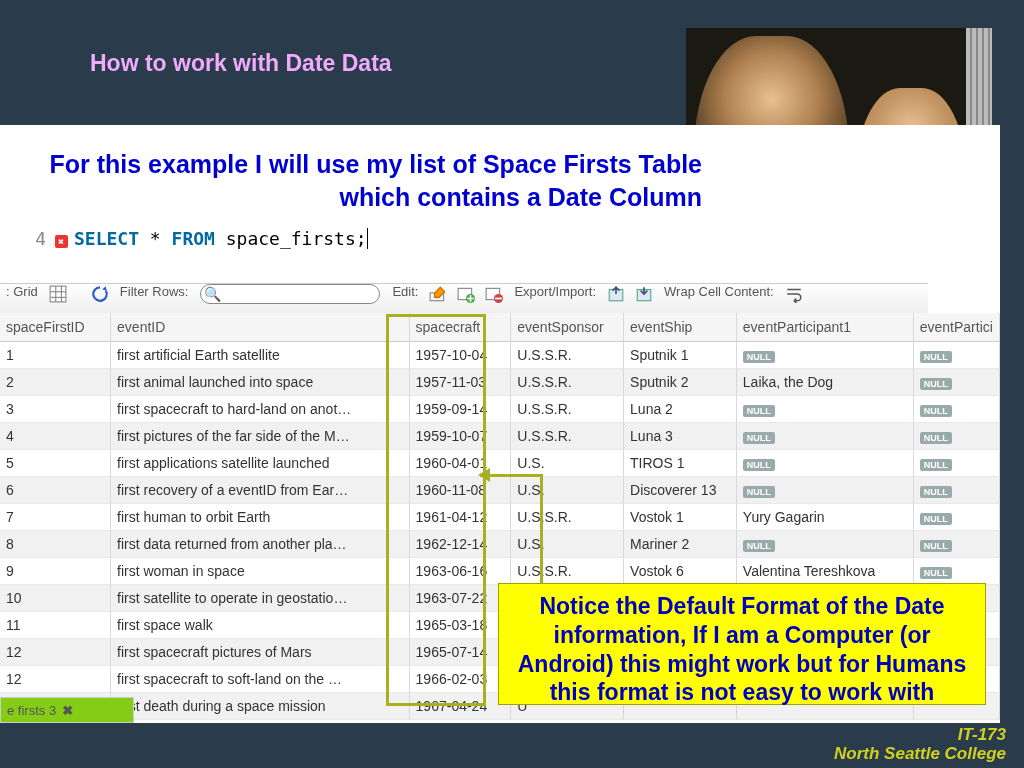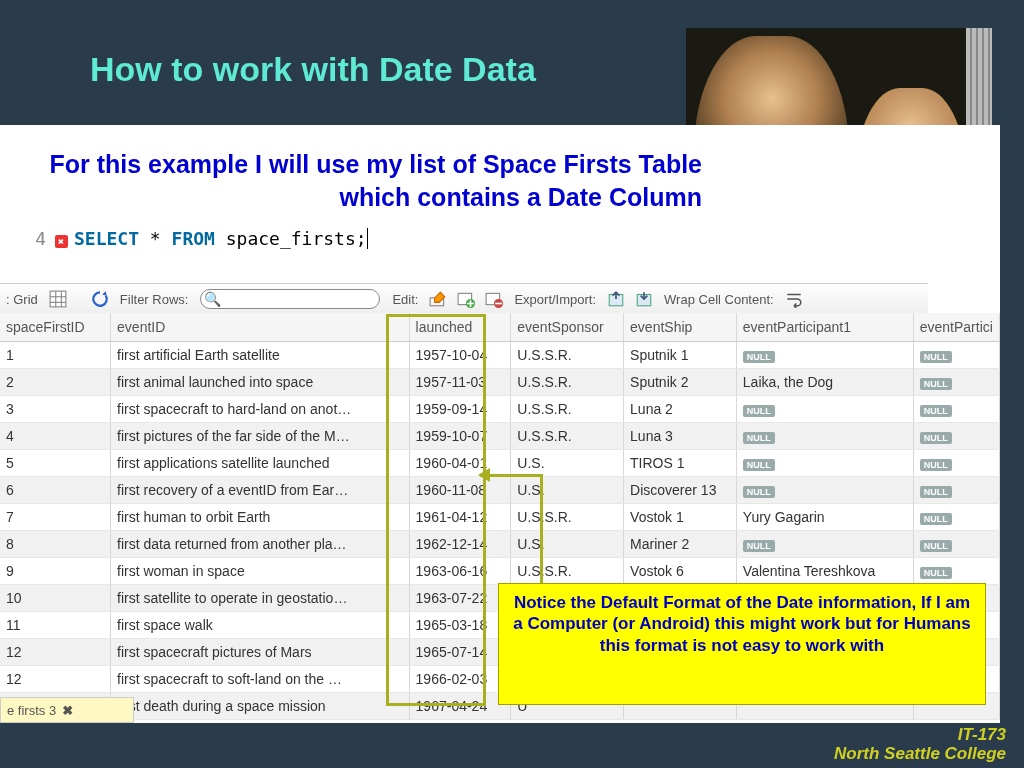--- a/index.html
+++ b/index.html
@@ -1,34 +1,34 @@
 <!DOCTYPE html>
 <html><head>
 <meta charset="utf-8">
 <style>
 html,body{margin:0;padding:0;font-family:Arial,Helvetica,sans-serif;background:#2a3b4c}
 .slide{position:relative;width:1024px;height:768px;margin:0 auto;background:#2a3b4c;overflow:hidden}
 .header{background:#2a3b4c;height:125px}
-.title{position:absolute;left:90px;top:50px;color:#5eead4;font-size:34px;font-weight:bold}
+.title{position:absolute;left:90px;top:50px;color:#f0abfc;font-size:23px;font-weight:bold}
 .photo{position:absolute;top:28px;left:686px;width:306px;height:227px;background:#1a1a12;display:flex}
 .photo .p1{position:absolute;left:8px;top:8px;width:155px;height:210px;background:radial-gradient(circle at 50% 30%,#e8c090 0,#b08050 28%,#0a0a00 70%);border-radius:40% 40% 20% 20%/55% 55% 10% 10%}
 .photo .p2{position:absolute;right:26px;top:60px;width:110px;height:158px;background:radial-gradient(circle at 50% 25%,#e8c090 0,#c09060 30%,#b88820 60%);border-radius:40% 40% 20% 20%/55% 55% 10% 10%}
 .photo .stripe{position:absolute;right:0;top:0;width:26px;height:100%;background:repeating-linear-gradient(90deg,#bbb 0 4px,#888 4px 6px)}
 .photo .glass{position:absolute;right:32px;bottom:0;width:22px;height:70px;background:linear-gradient(to bottom,#4060ff 0 40%,#b5c8c8 40%)}
 .content{position:absolute;top:125px;left:0;width:1000px;height:598px;background:#fff}
 .subtitle{position:absolute;top:148px;left:0;width:702px;text-align:right;color:#0000d0;font-size:25px;font-weight:bold;line-height:1.3}
 .sqlrow{position:absolute;top:225px;left:0;width:760px;height:26px;background:#fff;display:flex;align-items:center;font-family:"DejaVu Sans Mono","Consolas",monospace;font-size:18px}
 .sqlrow .ln{width:46px;text-align:right;padding-right:6px;color:#888;background:#fff}
 .sqlrow .bk{width:18px;text-align:center}
 .sqlrow .bk span{display:inline-block;width:13px;height:13px;background:#e33;border-radius:2px;color:#fff;font-size:10px;line-height:13px;font-weight:bold}
 .sqlrow .code{flex:1;padding-left:4px}
 .sqlrow .kw{color:#0369a1;font-weight:bold}
 .sqlrow .cursor{border-left:1px solid #000}
 
-.toolbar{position:absolute;top:283px;left:0;width:928px;height:30px;background:linear-gradient(#fefefe,#eee);border-top:1px solid #ccc;border-bottom:1px solid #ccc;display:flex;align-items:center;font-size:13px;color:#555}
+.toolbar{position:absolute;top:283px;left:0;width:928px;height:30px;background:linear-gradient(#fefefe,#eee);border-top:1px solid #ccc;border-bottom:1px solid #ccc;display:flex;align-items:flex-start;font-size:13px;color:#555}
 .toolbar .tlbl{padding:0 6px}
 .toolbar .ticon{width:22px;height:20px;margin:0 3px;display:inline-flex;align-items:center;justify-content:center}
 .toolbar .ticon svg{width:18px;height:18px}
 .toolbar input{width:152px;height:18px;margin:0 6px;border:1px solid #888;border-radius:10px;padding:0 6px 0 20px;background:#fff}
 .srchwrap{position:relative}
 .srchwrap .glass{position:absolute;left:10px;top:2px;color:#2a5fcf;font-size:14px}
 
 .grid{position:absolute;top:313px;left:0;width:1000px;font-size:14px;color:#333;background:#5eead4}
 .grid table{border-collapse:collapse;width:100%;table-layout:fixed}
 .grid th,.grid td{border-right:1px solid #d8d8d8;border-bottom:1px solid #e8e8e8;padding:4px 6px;text-align:left;white-space:nowrap;overflow:hidden;text-overflow:ellipsis;height:18px}
@@ -36,28 +36,28 @@
 .grid tr:nth-child(even) td{background:#f1f1f1}
 .grid tr:nth-child(odd) td{background:#fff}
 .null{display:inline-block;background:#9aa;color:#fff;font-size:9px;font-weight:bold;padding:1px 4px;border-radius:2px}
 .col-id{width:100px}
 .col-ev{width:270px}
 .col-dt{width:92px}
 .col-sp{width:102px}
 .col-sh{width:102px}
 .col-p1{width:160px}
 .col-p2{width:78px}
-.tabbtm{position:absolute;top:697px;left:0;width:120px;height:24px;background:#fef9c3;border:1px solid #ccc;font-size:13px;color:#555;display:flex;align-items:center;padding:0 6px}
+.tabbtm{position:absolute;top:697px;left:0;width:120px;height:24px;background:#84cc16;border:1px solid #ccc;font-size:13px;color:#555;display:flex;align-items:center;padding:0 6px}
 .tabbtm .x{margin-left:6px;font-weight:bold}
 
 .hlbox{position:absolute;top:314px;left:386px;width:94px;height:386px;border:3px solid #a8b020;pointer-events:none}
 .arrow-conn{position:absolute;top:474px;left:480px;width:60px;height:110px;border-top:3px solid #a8b020;border-right:3px solid #a8b020;pointer-events:none}
 .arrowhead{position:absolute;top:468px;left:478px;width:0;height:0;border-top:7px solid transparent;border-bottom:7px solid transparent;border-right:12px solid #a8b020}
 
-.callout{position:absolute;top:583px;left:498px;width:488px;height:122px;background:#ffff00;border:1px solid #a0a000;color:#0000c0;font-size:17px;font-weight:bold;text-align:center;padding:8px 10px;box-sizing:border-box;line-height:1.25}
+.callout{position:absolute;top:583px;left:498px;width:488px;height:122px;background:#ffff00;border:1px solid #a0a000;color:#0000c0;font-size:23px;font-weight:bold;text-align:center;padding:8px 10px;box-sizing:border-box;line-height:1.25}
 
 .footer{position:absolute;bottom:4px;right:18px;text-align:right;color:#d0d020;font-style:italic;font-weight:bold;font-size:17px;line-height:1.15}
 </style>
 </head>
 <body>
 
 <div class="slide">
   <div class="header"></div>
   <div class="title">How to work with Date Data</div>
 
@@ -153,21 +153,21 @@
           <col class="col-dt">
           <col class="col-sp">
           <col class="col-sh">
           <col class="col-p1">
           <col class="col-p2">
       </colgroup>
       <thead>
         <tr>
           <th>spaceFirstID</th>
           <th>eventID</th>
-          <th>launched</th>
+          <th>spacecraft</th>
           <th>eventSponsor</th>
           <th>eventShip</th>
           <th>eventParticipant1</th>
           <th>eventPartici</th>
         </tr>
       </thead>
       <tbody id="gridbody">
           <tr>
             <td>1</td>
             <td>first artificial Earth satellite</td>

